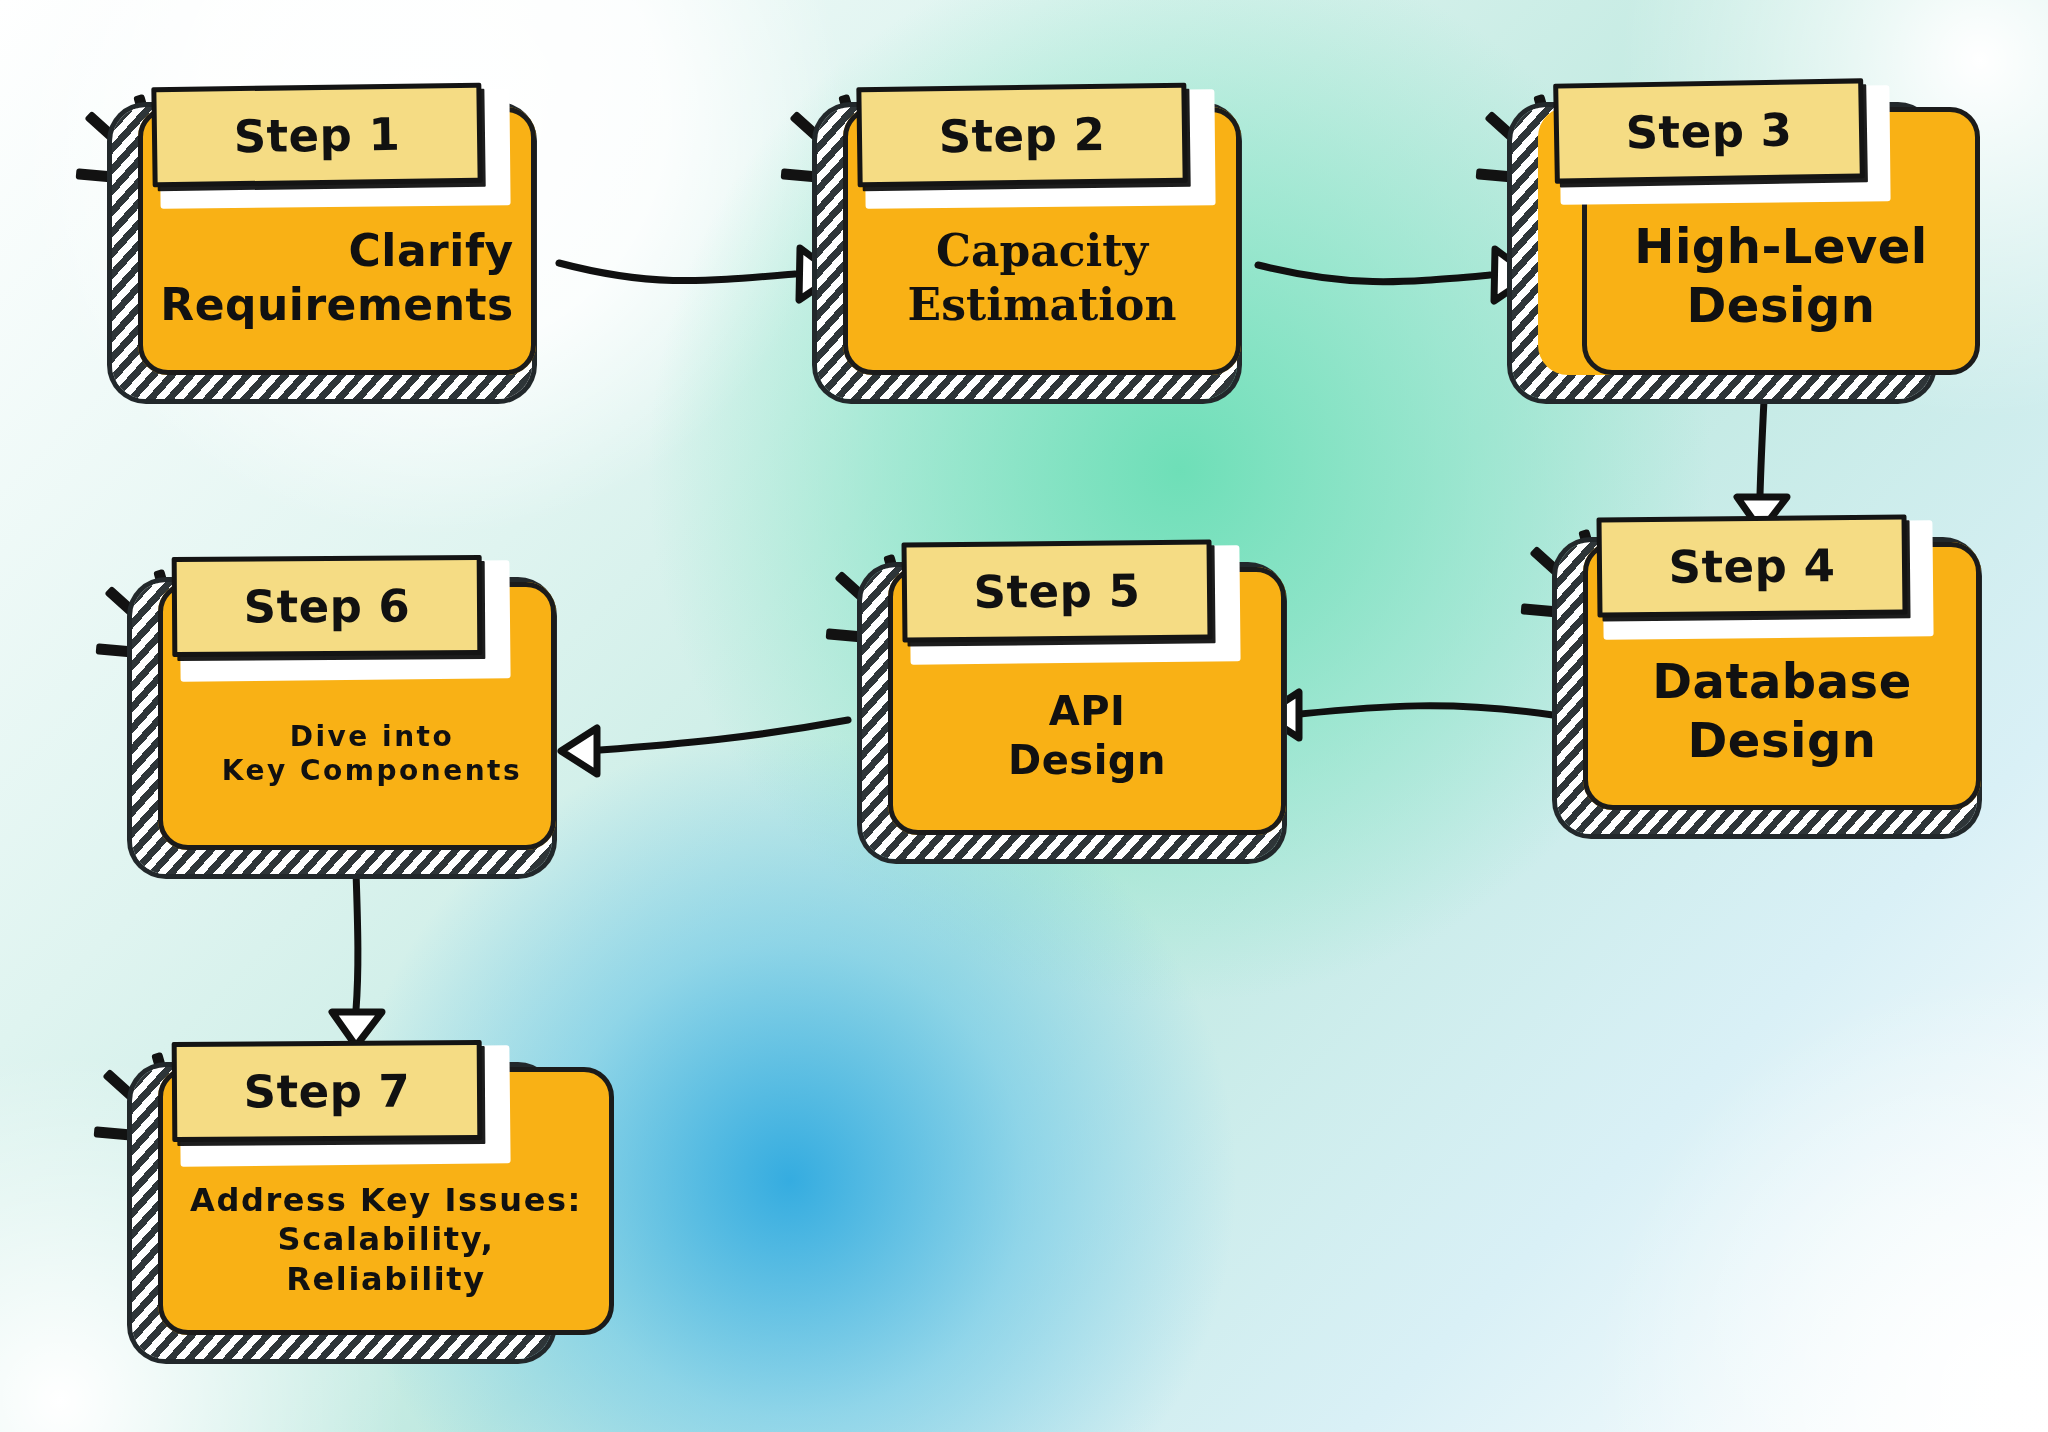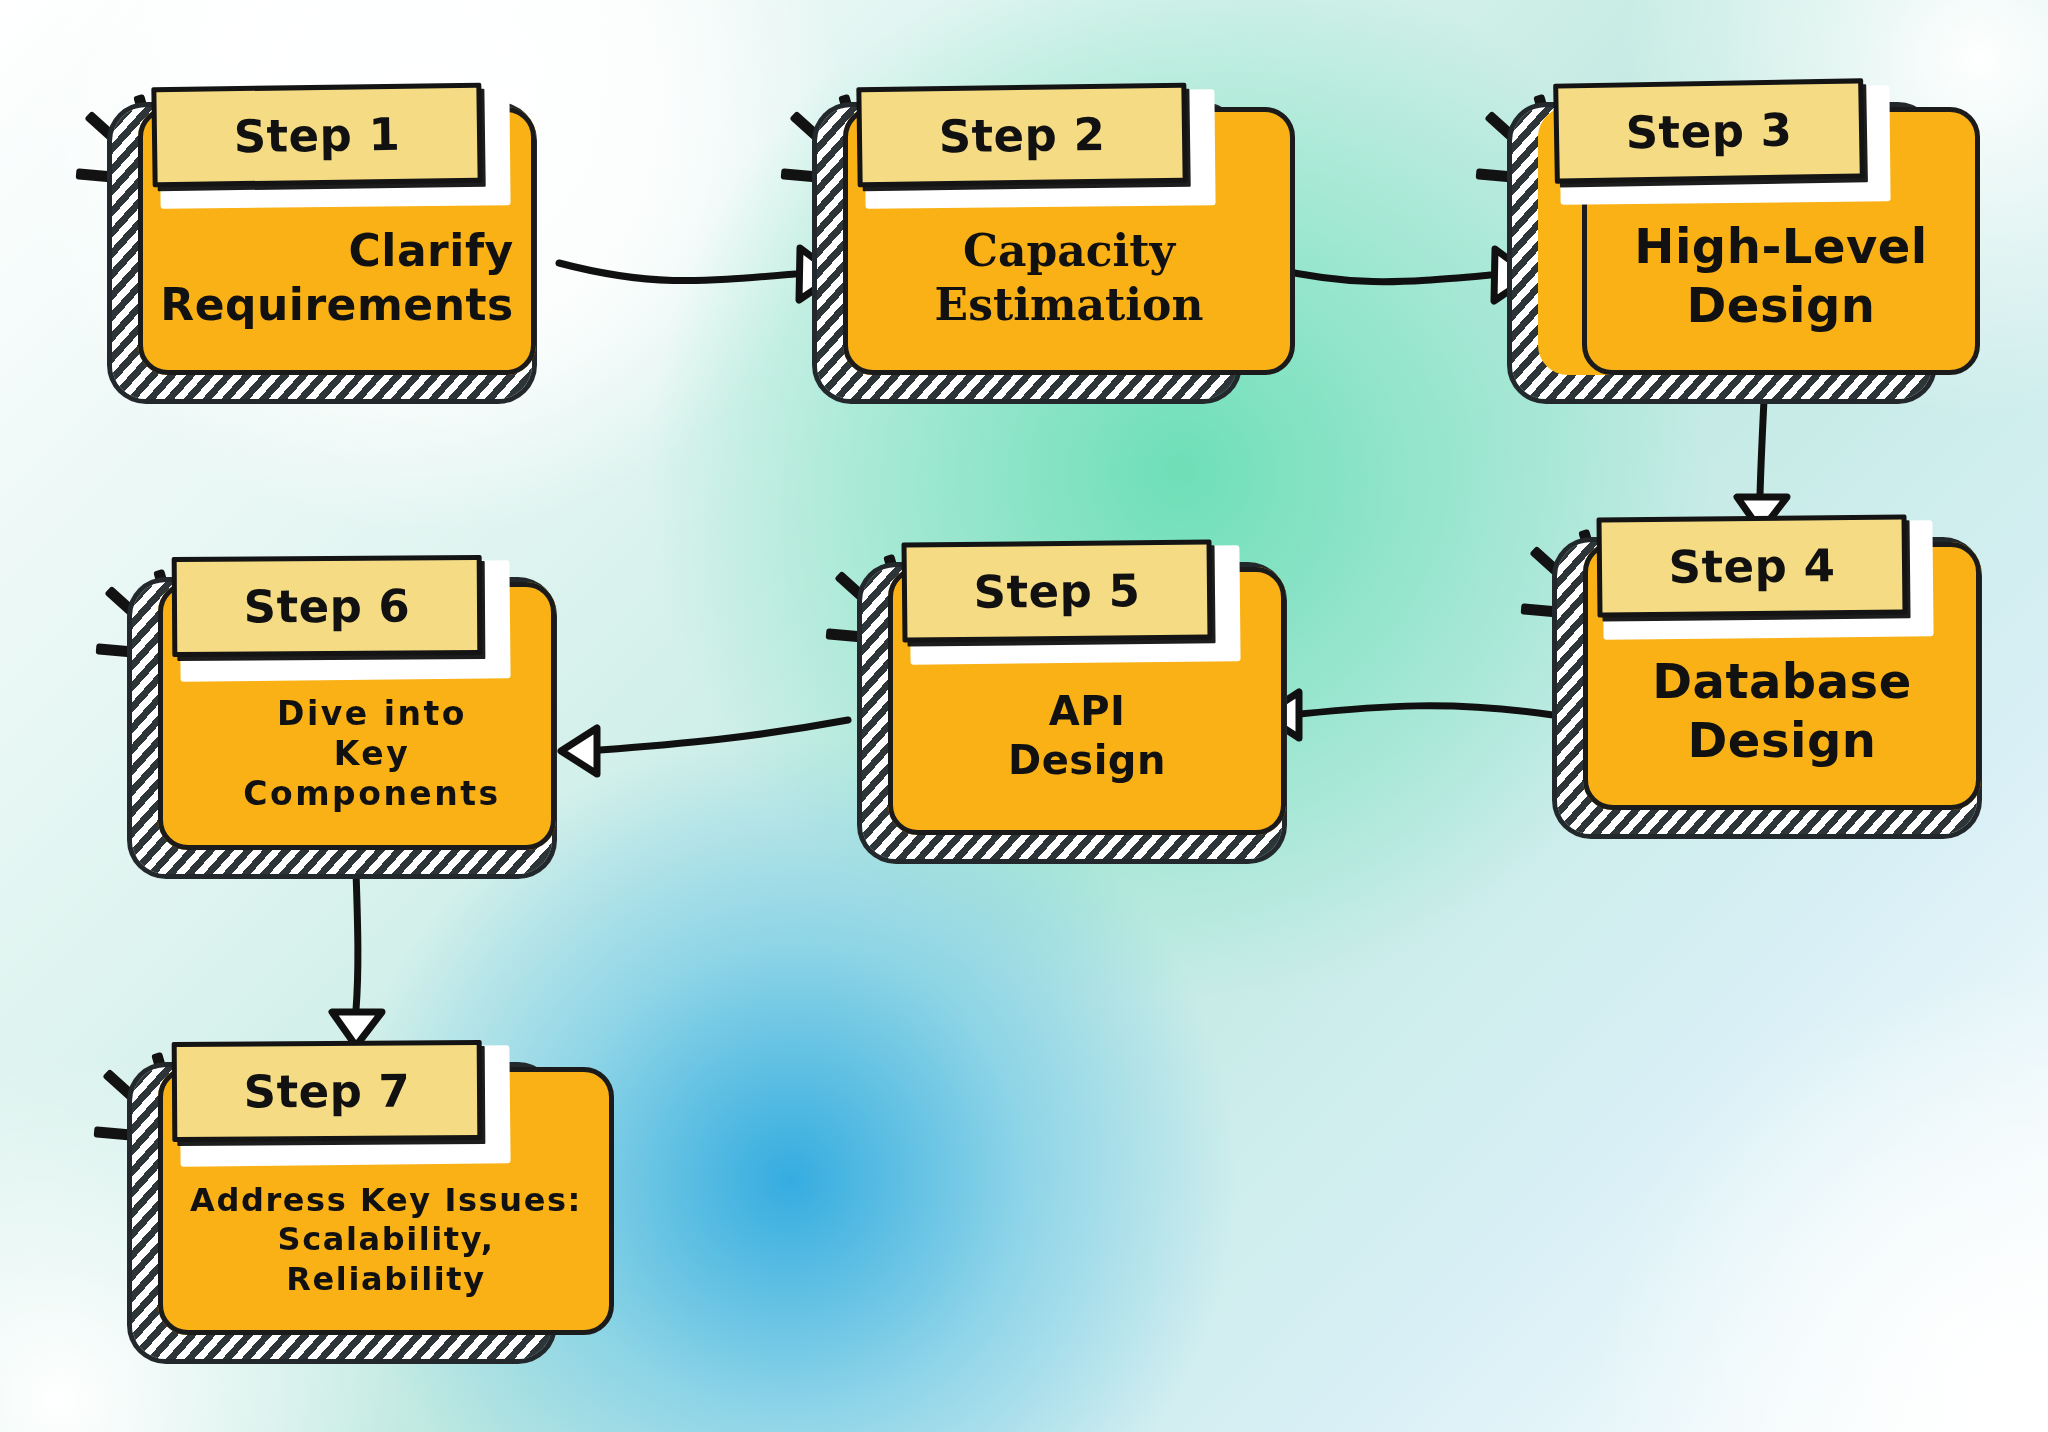--- a/index.html
+++ b/index.html
@@ -139,21 +139,21 @@
   </div>
 
   <div class="node" style="left:835px;top:95px;width:440px;height:300px;">
     <div class="sparkle" style="left:-52px;top:5px;">
       <span class="sp-a"></span>
         <span class="sp-b"></span>
         <span class="sp-c"></span>
     </div>
     <div class="hatch" style="left:-18px;top:12px;width:420px;height:292px;"></div>
     <div class="hatch-body" style="left:8px;top:12px;width:398px;height:268px;"></div>
-    <div class="card" style="left:8px;top:12px;width:452px;height:268px;">
+    <div class="card" style="left:8px;top:12px;width:398px;height:268px;">
       <div class="card-label font-serif" style="font-size:44px;padding-top:74px;">
         <div>Capacity</div>
         <div>Estimation</div>
       </div>
     </div>
     <div class="tab-paper" style="left:30px;top:-4px;width:350px;height:116px;"></div>
     <div class="tab" style="left:22px;top:-10px;width:330px;height:100px;font-size:45px;transform:rotate(-.8deg);">
       <span>Step 2</span>
     </div>
   </div>
@@ -220,21 +220,21 @@
 
   <div class="node" style="left:150px;top:570px;width:440px;height:300px;">
     <div class="sparkle" style="left:-52px;top:5px;">
       <span class="sp-a"></span>
         <span class="sp-b"></span>
         <span class="sp-c"></span>
     </div>
     <div class="hatch" style="left:-18px;top:12px;width:420px;height:292px;"></div>
     <div class="hatch-body" style="left:8px;top:12px;width:398px;height:268px;"></div>
     <div class="card" style="left:8px;top:12px;width:398px;height:268px;">
-      <div class="card-label font-wide" style="font-size:33px;padding-top:76px;padding-left:44px;">
+      <div class="card-label font-wide" style="font-size:28px;padding-top:76px;padding-left:44px;">
         <div>Dive into</div>
         <div>Key Components</div>
       </div>
     </div>
     <div class="tab-paper" style="left:30px;top:-8px;width:330px;height:118px;"></div>
     <div class="tab" style="left:22px;top:-14px;width:310px;height:100px;font-size:45px;transform:rotate(-.4deg);">
       <span>Step 6</span>
     </div>
   </div>
 

